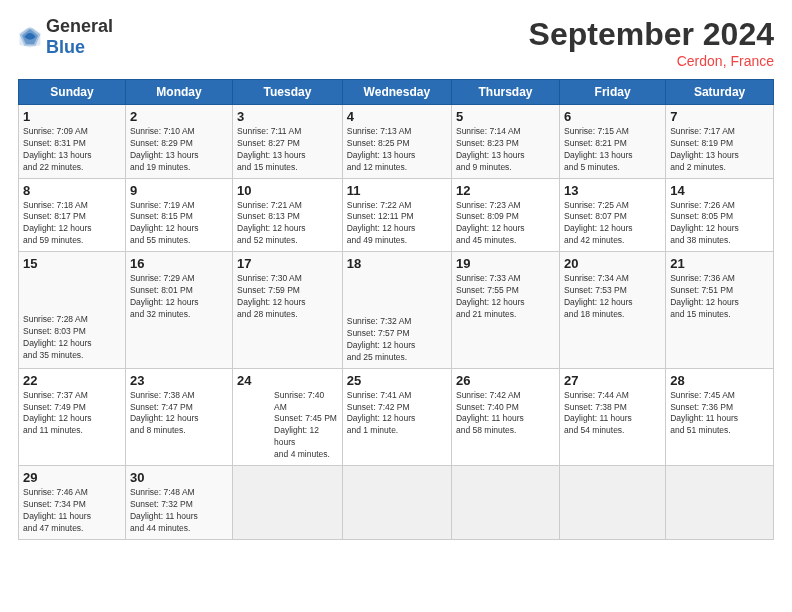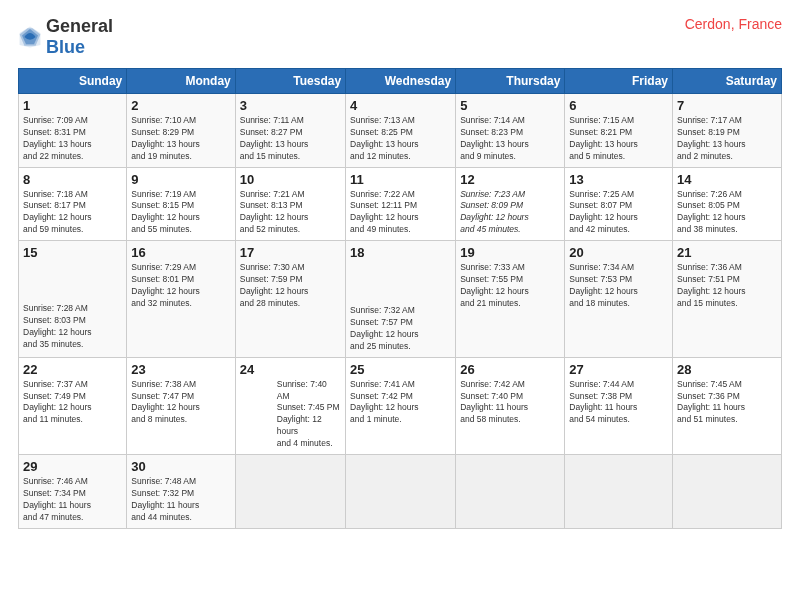--- a/index.html
+++ b/index.html
@@ -6,21 +6,21 @@
     body {
       width: 792px;
       height: 612px;
       font-family: Arial, sans-serif;
       background: #fff;
       overflow: hidden;
     }
     .page {
       width: 792px;
       height: 612px;
-      padding: 16px 10px 10px 18px;
+      padding: 16px 18px 10px 18px;
     }
     .header {
       display: flex;
       justify-content: space-between;
       align-items: flex-start;
       margin-bottom: 10px;
     }
     .logo {
       display: flex;
       align-items: center;
@@ -44,21 +44,21 @@
     }
     table {
       width: 100%;
       border-collapse: collapse;
       font-size: 9.5px;
     }
     thead tr th {
       background-color: #2a6db5;
       color: #fff;
       padding: 5px 4px;
-      text-align: right;
+      text-align: center;
       font-size: 12px;
       font-weight: bold;
       border: 1px solid #1a5a9a;
     }
     tbody tr td {
       border: 1px solid #ccc;
       vertical-align: top;
       padding: 4px 4px;
       width: 113px;
       min-height: 70px;
@@ -97,20 +97,21 @@
         <polygon points="18,4 28,12 22,26 8,26 2,12 12,4" fill="#2a6db5" opacity="0.3"></polygon>
         <polygon points="15,5 25,13 20,24 10,24 5,13" fill="#2a6db5" opacity="0.5"></polygon>
         <path d="M8 15 Q15 5 22 15 Q15 22 8 15Z" fill="#2a6db5"></path>
       </svg>
       <div>
         <span style="font-size:18px;font-weight:bold;color:#333;">General</span><br>
         <span style="font-size:18px;font-weight:bold;color:#2a6db5;">Blue</span>
       </div>
     </div>
     <div class="title-section">
+      <div class="month-title">September 2024</div>
       <div class="location">Cerdon, France</div>
     </div>
   </div>
 
   <table>
     <thead>
       <tr>
       <th>Sunday</th>
           <th>Monday</th>
           <th>Tuesday</th>
@@ -196,21 +197,21 @@
           </td>
           <td>
             <span class="day-num">11</span>
             <div class="day-info" style="white-space: pre-line;">Sunrise: 7:22 AM
 Sunset: 12:11 PM
 Daylight: 12 hours
 and 49 minutes.</div>
           </td>
           <td>
             <span class="day-num">12</span>
-            <div class="day-info" style="white-space: pre-line; font-style: italic;">Sunrise: 7:23 AM
+            <div class="day-info" style="white-space: pre-line;">Sunrise: 7:23 AM
 Sunset: 8:09 PM
 Daylight: 12 hours
 and 45 minutes.</div>
           </td>
           <td>
             <span class="day-num">13</span>
             <div class="day-info" style="white-space: pre-line;">Sunrise: 7:25 AM
 Sunset: 8:07 PM
 Daylight: 12 hours
 and 42 minutes.</div>

